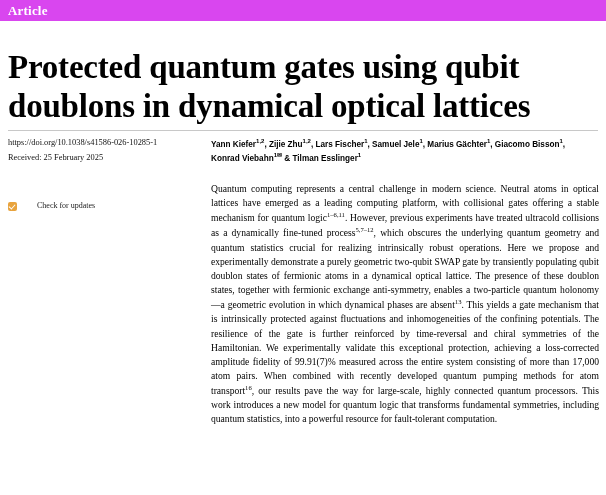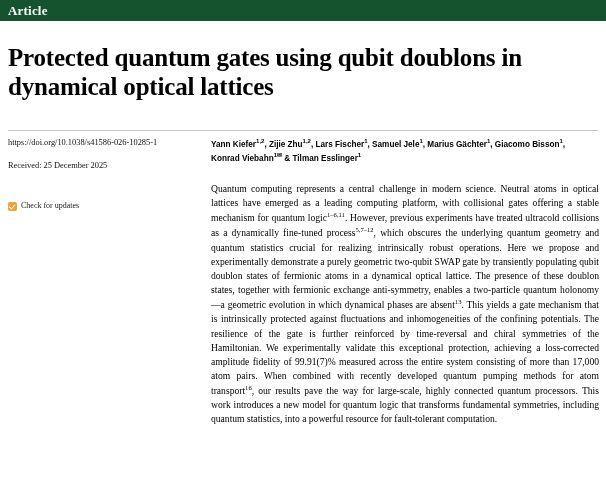--- a/index.html
+++ b/index.html
@@ -21,41 +21,41 @@
     box-sizing: border-box;
   }
 
   
   .article-type-band {
     position: absolute;
     left: 0;
     top: 0;
     width: 606px;
     height: 21px;
-    background: #14532d;
+    background: #d946ef;
   }
   .article-type-label {
     position: absolute;
     left: 8px;
     top: 3px;
     color: #ffffff;
     font-family: "Liberation Serif", serif;
     font-size: 13px;
     font-weight: bold;
     letter-spacing: 0.2px;
   }
 
   
   .title {
     position: absolute;
     left: 8px;
     top: 26px;
     width: 590px;
     font-family: "Liberation Serif", serif;
-    font-size: 25px;
+    font-size: 33px;
     font-weight: bold;
     line-height: 1.17;
     letter-spacing: -0.2px;
     color: #000000;
   }
 
   
   .hrule {
     position: absolute;
     left: 8px;
@@ -71,34 +71,34 @@
     left: 8px;
     top: 137px;
     width: 185px;
     font-family: "Liberation Serif", serif;
     font-size: 8.4px;
     line-height: 1.35;
     color: #111111;
   }
   .doi {
     font-size: 8.4px;
-    margin-bottom: 12px;
+    margin-bottom: 4px;
     white-space: nowrap;
   }
   .meta-dates div {
     margin-bottom: 2.5px;
     white-space: nowrap;
   }
   .check-updates {
     position: absolute;
     left: 0;
     top: 64px;
     display: flex;
     align-items: center;
-    gap: 4px;
+    gap: 20px;
     white-space: nowrap;
   }
   .check-icon {
     width: 9px;
     height: 9px;
     border-radius: 2px;
     background: #e8a33d;
     display: inline-block;
     position: relative;
     flex: 0 0 auto;
@@ -163,21 +163,21 @@
     <div class="article-type-label">Article</div>
   </div>
 
   <h1 class="title">Protected quantum gates using qubit doublons in dynamical optical lattices</h1>
 
   <div class="hrule"></div>
 
   <div class="meta-col">
     <div class="doi">https://doi.org/10.1038/s41586-026-10285-1</div>
     <div class="meta-dates">
-      <div>Received: 25 December 2025</div>
+      <div>Received: 25 February 2025</div>
     </div>
     <div class="check-updates">
       <span class="check-icon"></span>
       <span class="check-text">Check for updates</span>
     </div>
   </div>
 
   <div class="authors">
     <div>Yann Kiefer<sup>1,2</sup>, Zijie Zhu<sup>1,2</sup>, Lars Fischer<sup>1</sup>, Samuel Jele<sup>1</sup>, Marius Gächter<sup>1</sup>, Giacomo Bisson<sup>1</sup>,</div>
     <div>Konrad Viebahn<sup>1</sup><sup>✉</sup> &amp; Tilman Esslinger<sup>1</sup></div>

